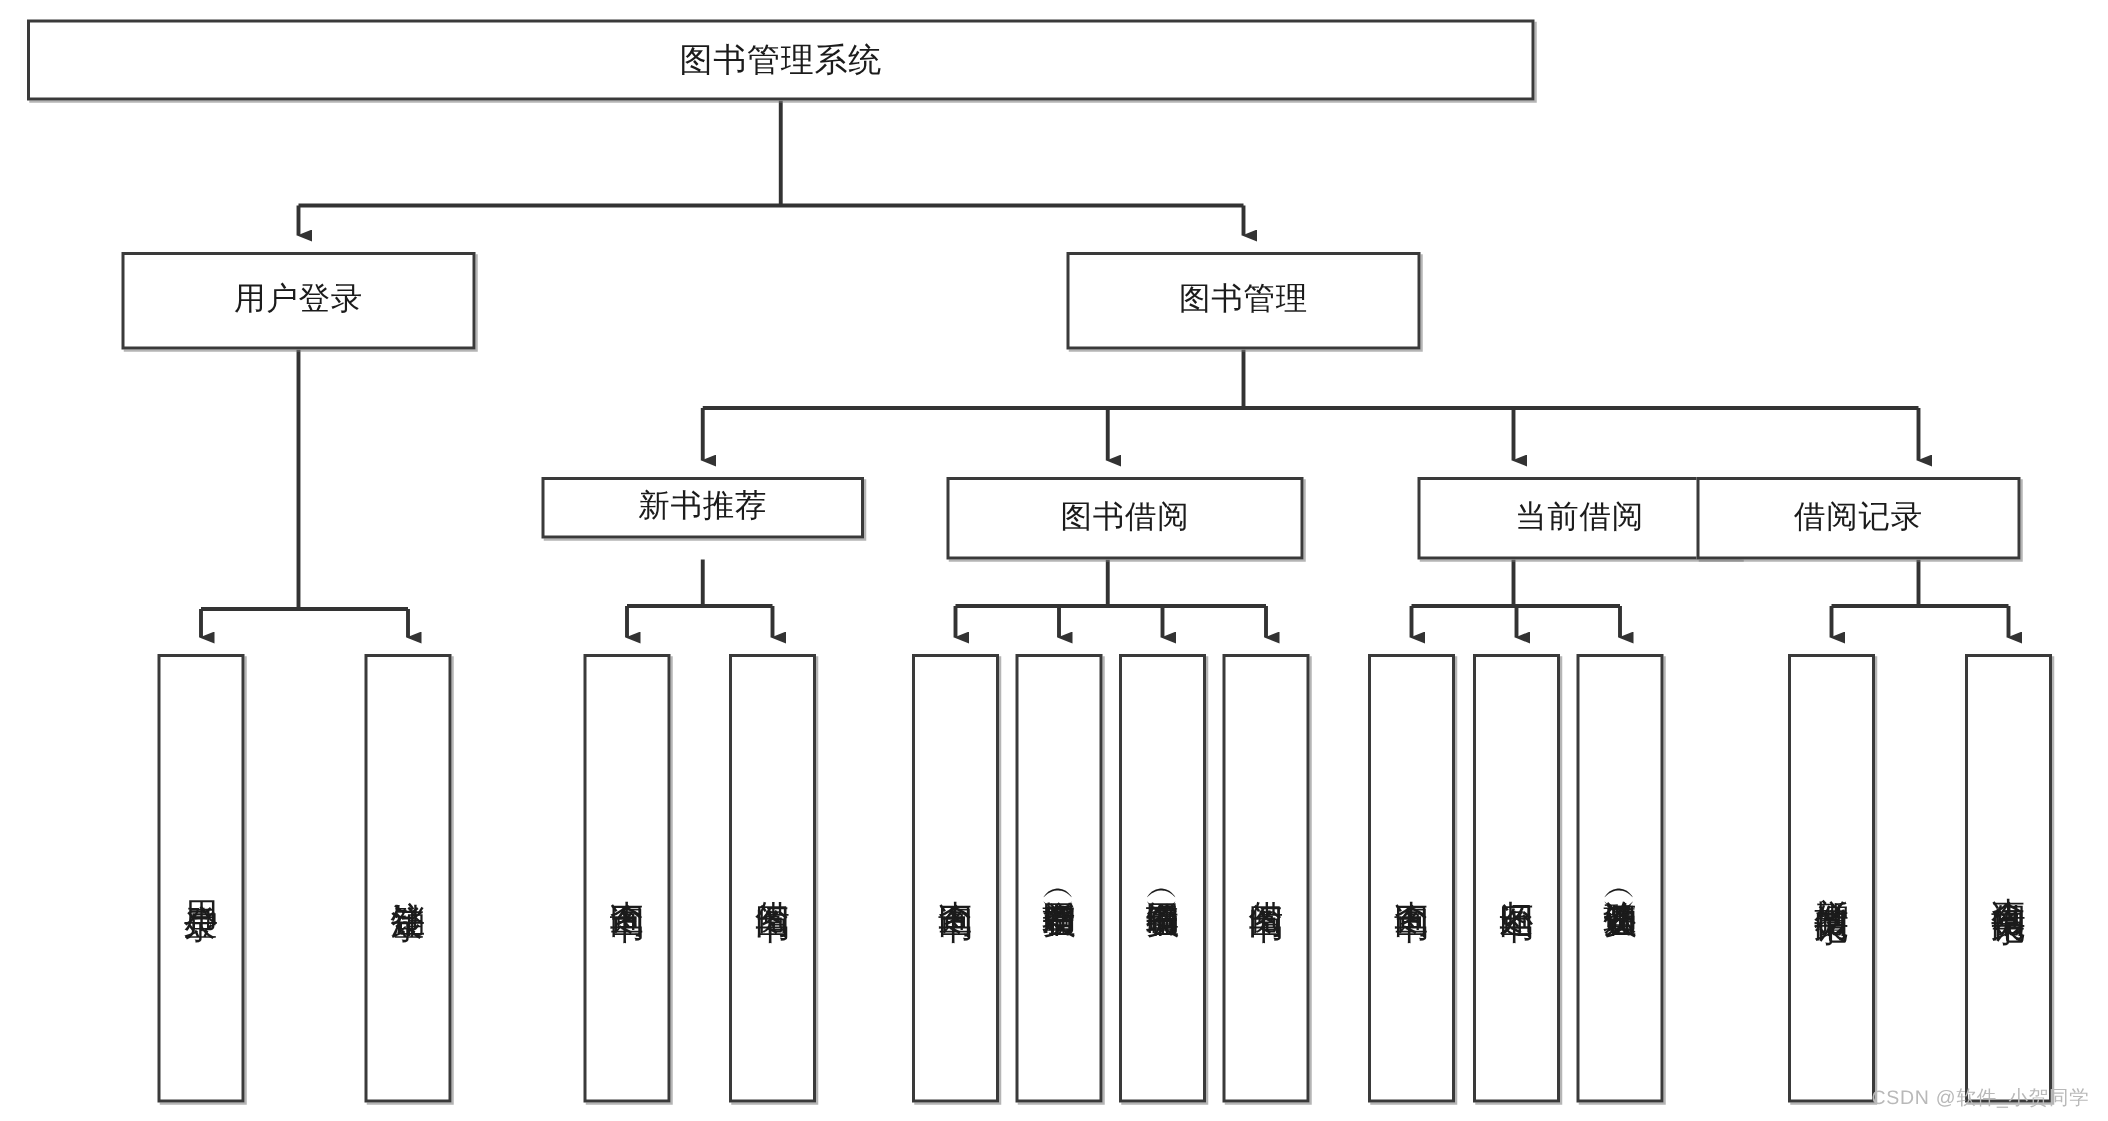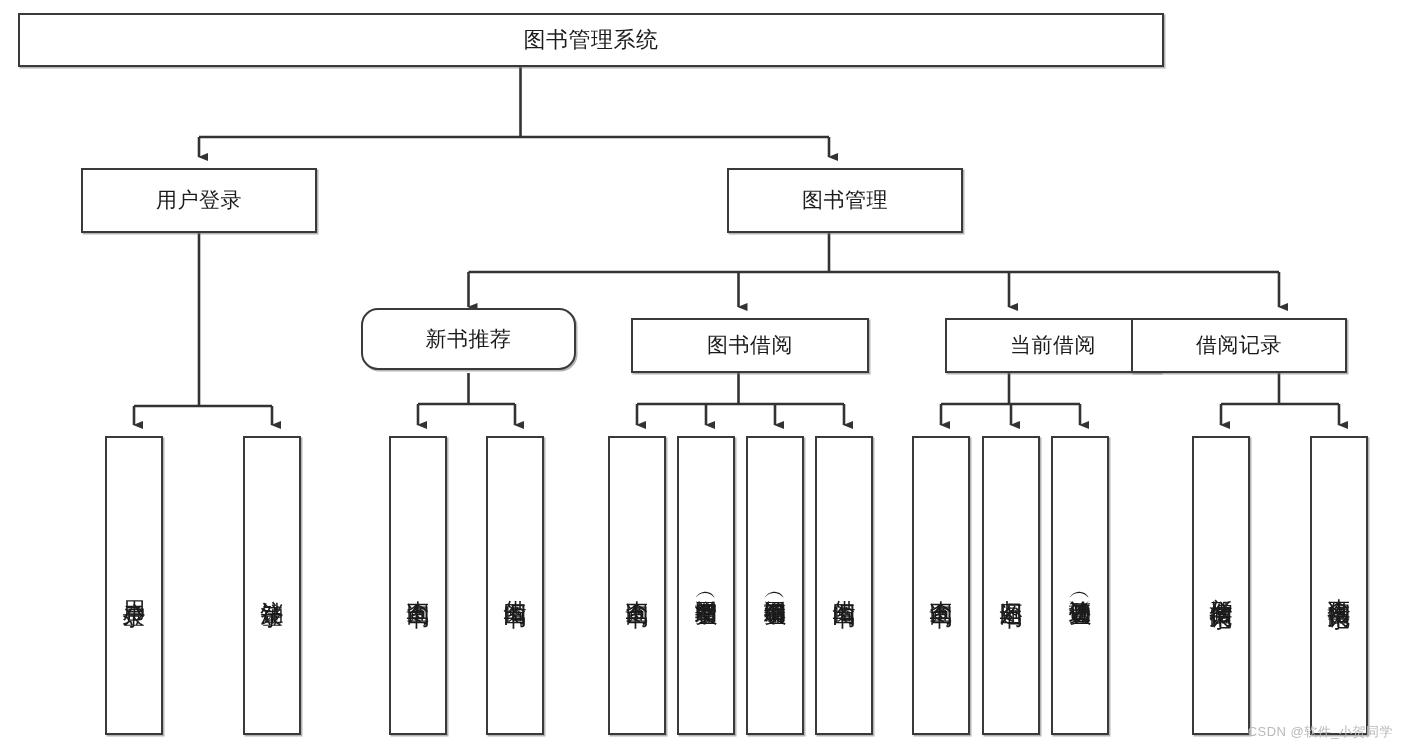--- a/index.html
+++ b/index.html
@@ -41,21 +41,21 @@
   .node-label {
     display: block;
     text-align: center;
     line-height: 1.08;
     letter-spacing: 0.5px;
     white-space: nowrap;
   }
   .node.root {
     left: 18px;
     top: 13px;
-    width: 1146px;
+    width: 1005px;
     height: 54px;
   }
   .node.root .node-label {
     font-size: 22px;
   }
   .node.lvl2 {
     top: 168px;
     height: 65px;
   }
   .node.lvl2 .node-label {
@@ -149,26 +149,26 @@
   </svg>
 
   <div class="node root">
     <span class="node-label">图书管理系统</span>
   </div>
 
   <div id="level2-layer">
       <div class="node lvl2" style="left: 81px; top: 168px; width: 236px; height: 65px;">
         <span class="node-label">用户登录</span>
       </div>
-      <div class="node lvl2" style="left: 711px; top: 168px; width: 236px; height: 65px; margin-left: 16px;">
+      <div class="node lvl2" style="left: 711px; top: 168px; width: 236px; height: 65px;">
         <span class="node-label">图书管理</span>
       </div>
     </div>
   <div id="level3-layer">
-      <div class="node lvl3" style="left: 361px; top: 308px; width: 215px; height: 62px; border-radius: 17px;">
+      <div class="node lvl3" style="left: 361px; top: 318px; width: 215px; height: 41px;">
         <span class="node-label">新书推荐</span>
       </div>
       <div class="node lvl3" style="left: 631px; top: 318px; width: 238px; height: 55px;">
         <span class="node-label">图书借阅</span>
       </div>
       <div class="node lvl3" style="left: 901px; top: 318px; width: 216px; height: 55px; margin-left: 44px;">
         <span class="node-label">当前借阅</span>
       </div>
       <div class="node lvl3" style="left: 1131px; top: 318px; width: 216px; height: 55px;">
         <span class="node-label">借阅记录</span>

